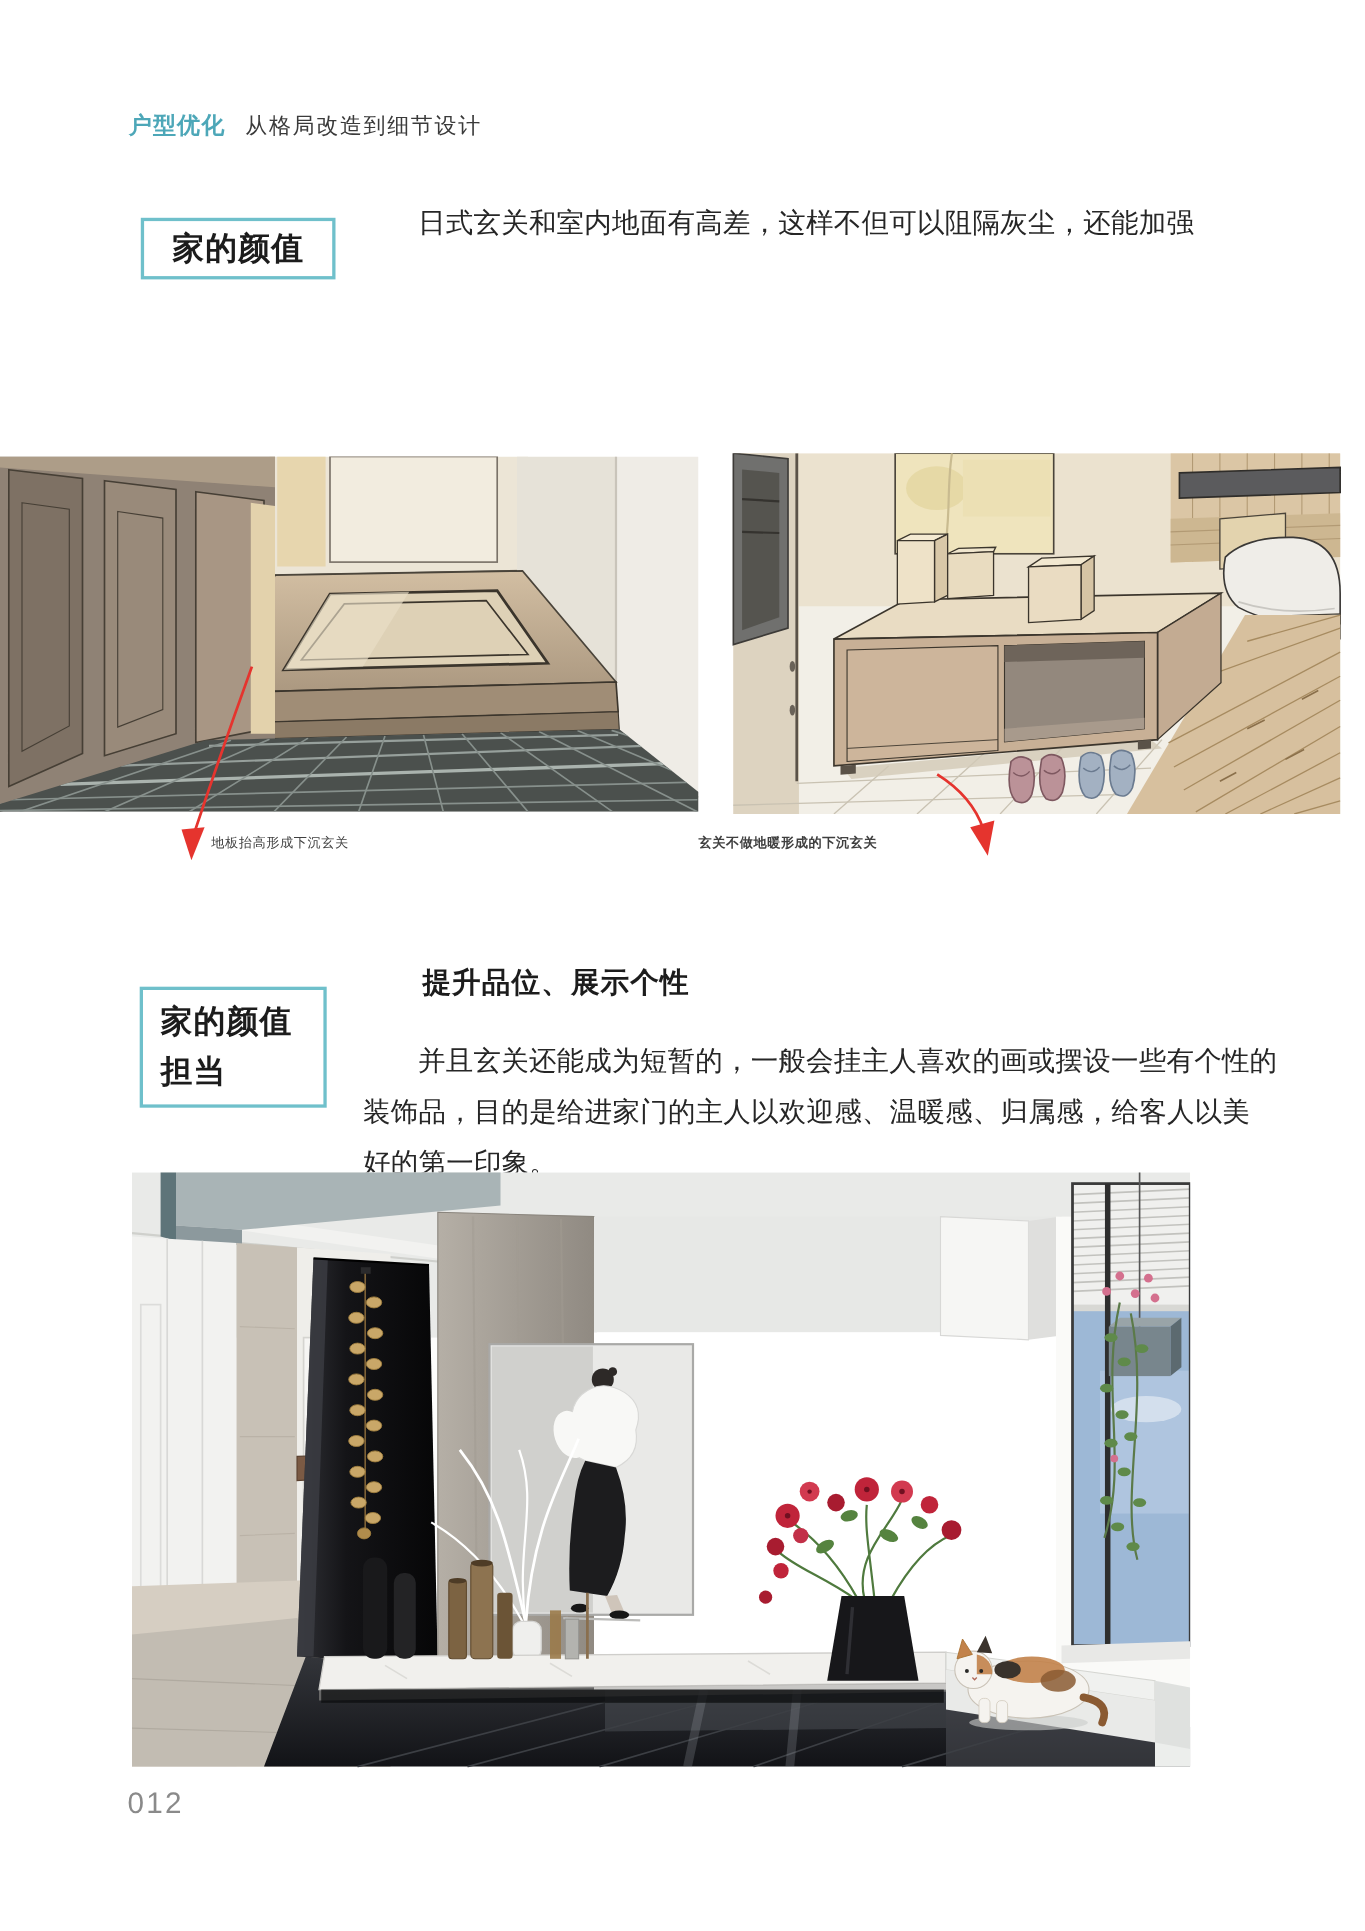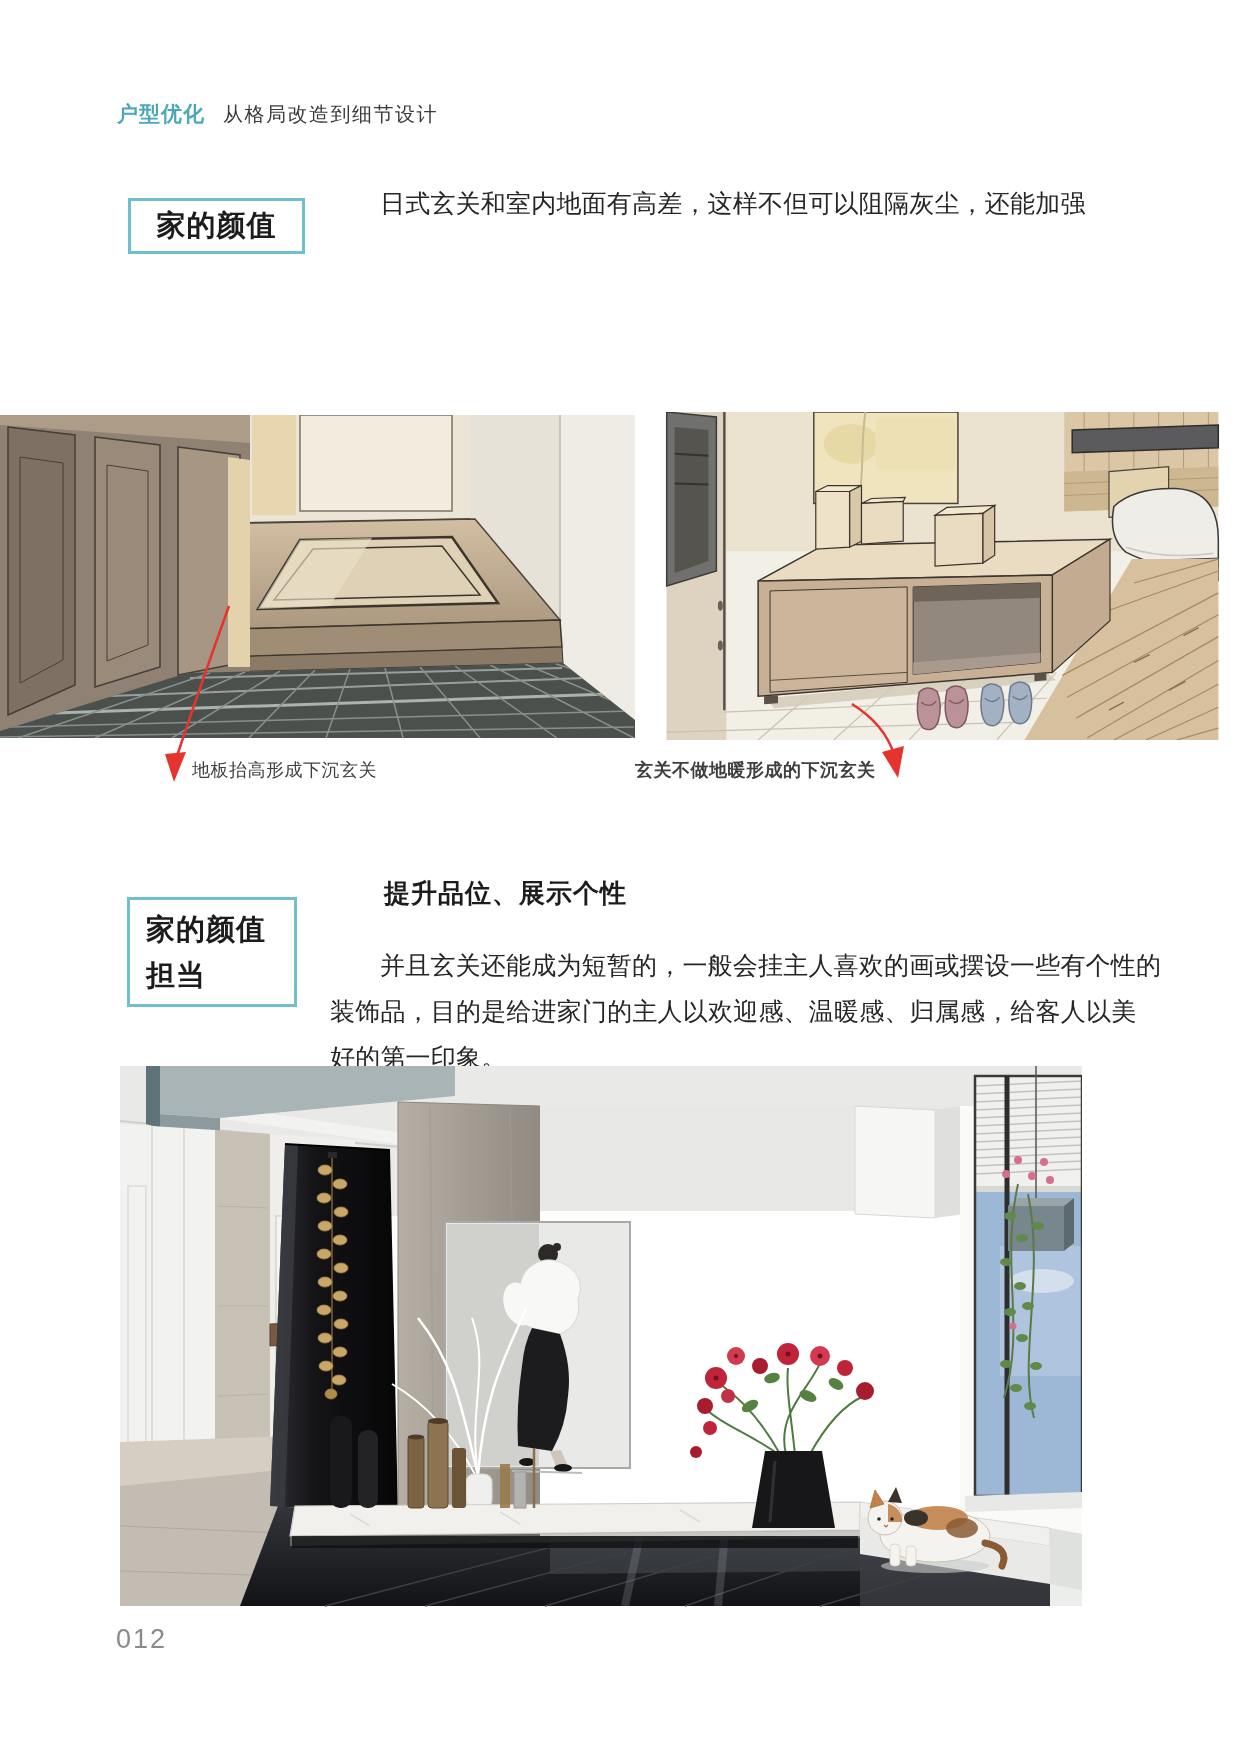--- a/index.html
+++ b/index.html
@@ -19,21 +19,21 @@
   .titlebox.one{left:128px;top:198px;width:177px;height:56px;justify-content:center;
                 font-size:29px;letter-spacing:1px;}
   .titlebox.two{left:127px;top:897px;width:170px;height:110px;flex-direction:column;
                 align-items:flex-start;justify-content:center;padding-left:16px;
                 font-size:29px;line-height:46px;letter-spacing:1px;}
   .para{line-height:45px;font-size:25px;color:var(--body-text);letter-spacing:0.2px;white-space:nowrap;}
   .para.p1{left:330px;top:181px;}
   .para.p2{left:330px;top:942px;line-height:46px;}
   .para .indent{text-indent:2em;}
   .h2{left:384px;top:876px;font-size:26px;font-weight:bold;color:#1c1c1c;letter-spacing:1px;text-align:right;}
-  .caption{top:758px;font-size:18px;color:var(--caption-text);letter-spacing:0.5px;white-space:nowrap;}
+  .caption{top:758px;font-size:12px;color:var(--caption-text);letter-spacing:0.5px;white-space:nowrap;}
   .cap-left{left:192px;}
   .cap-right{left:635px;font-weight:bold;}
   .pagenum{left:116px;top:1624px;font-size:27px;color:var(--page-number-color);letter-spacing:2px;}
   svg{display:block;}
 </style>
 </head>
 <body>
 
 <div class="abs header">
   <span class="hl">户型优化</span>

